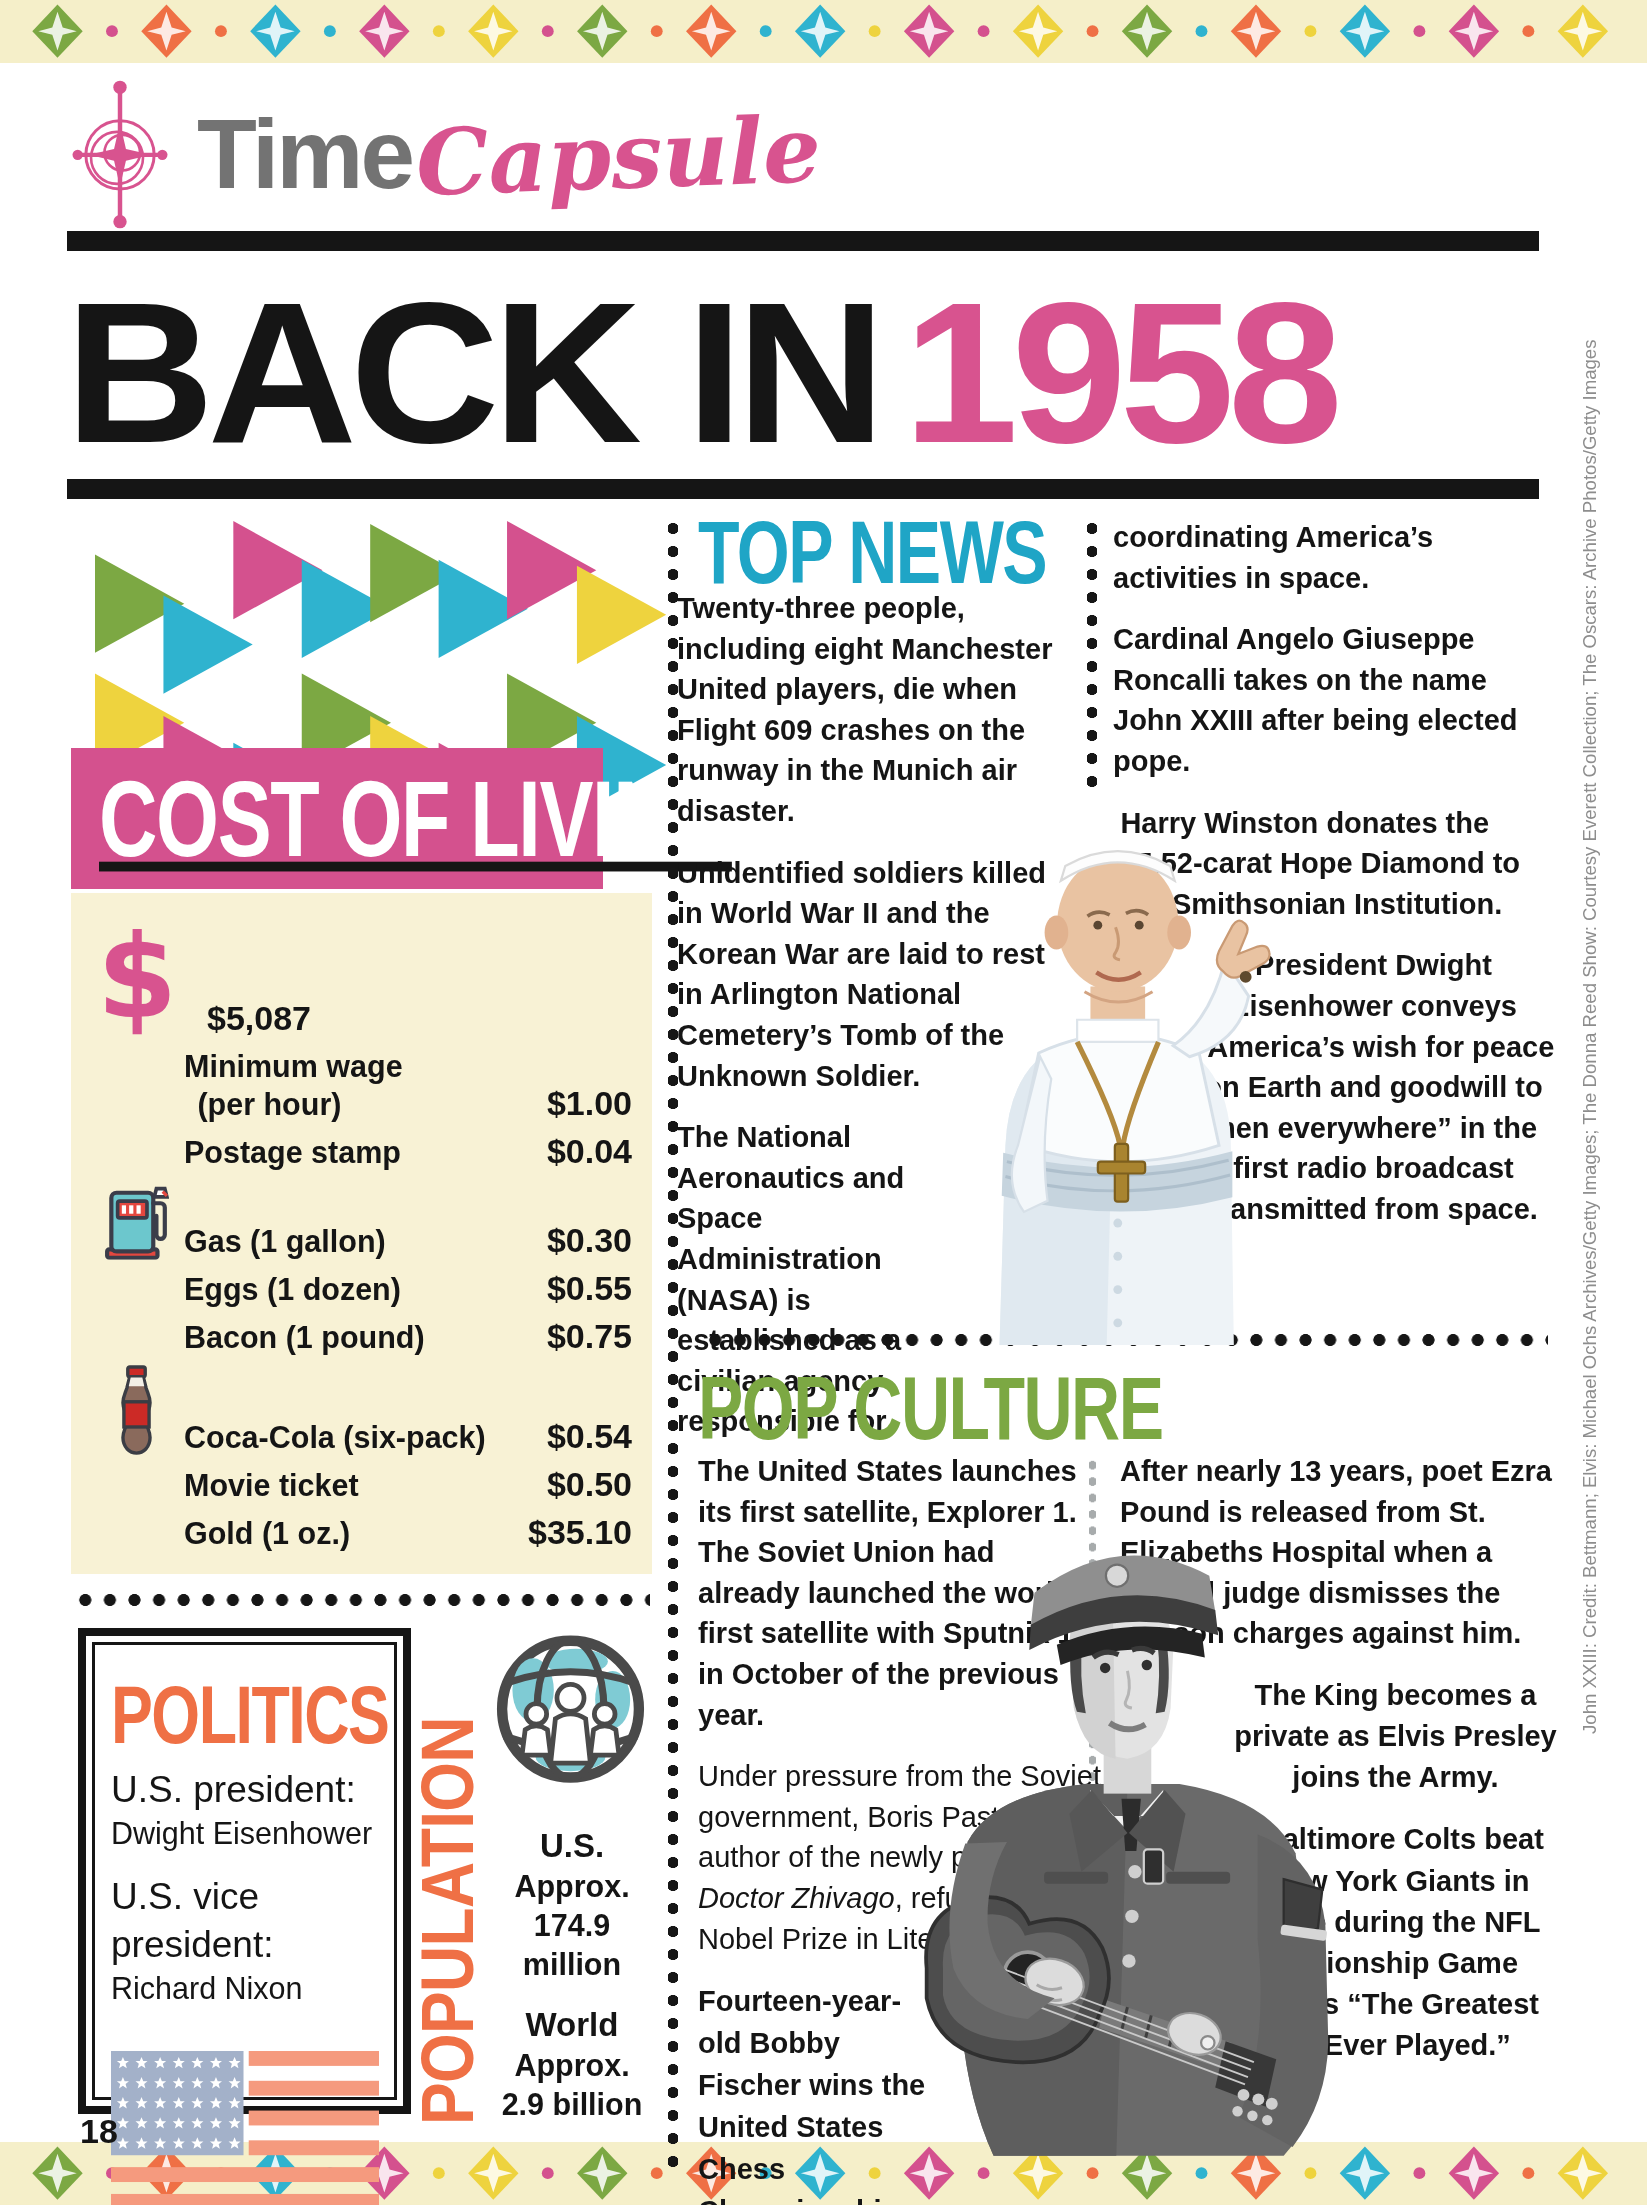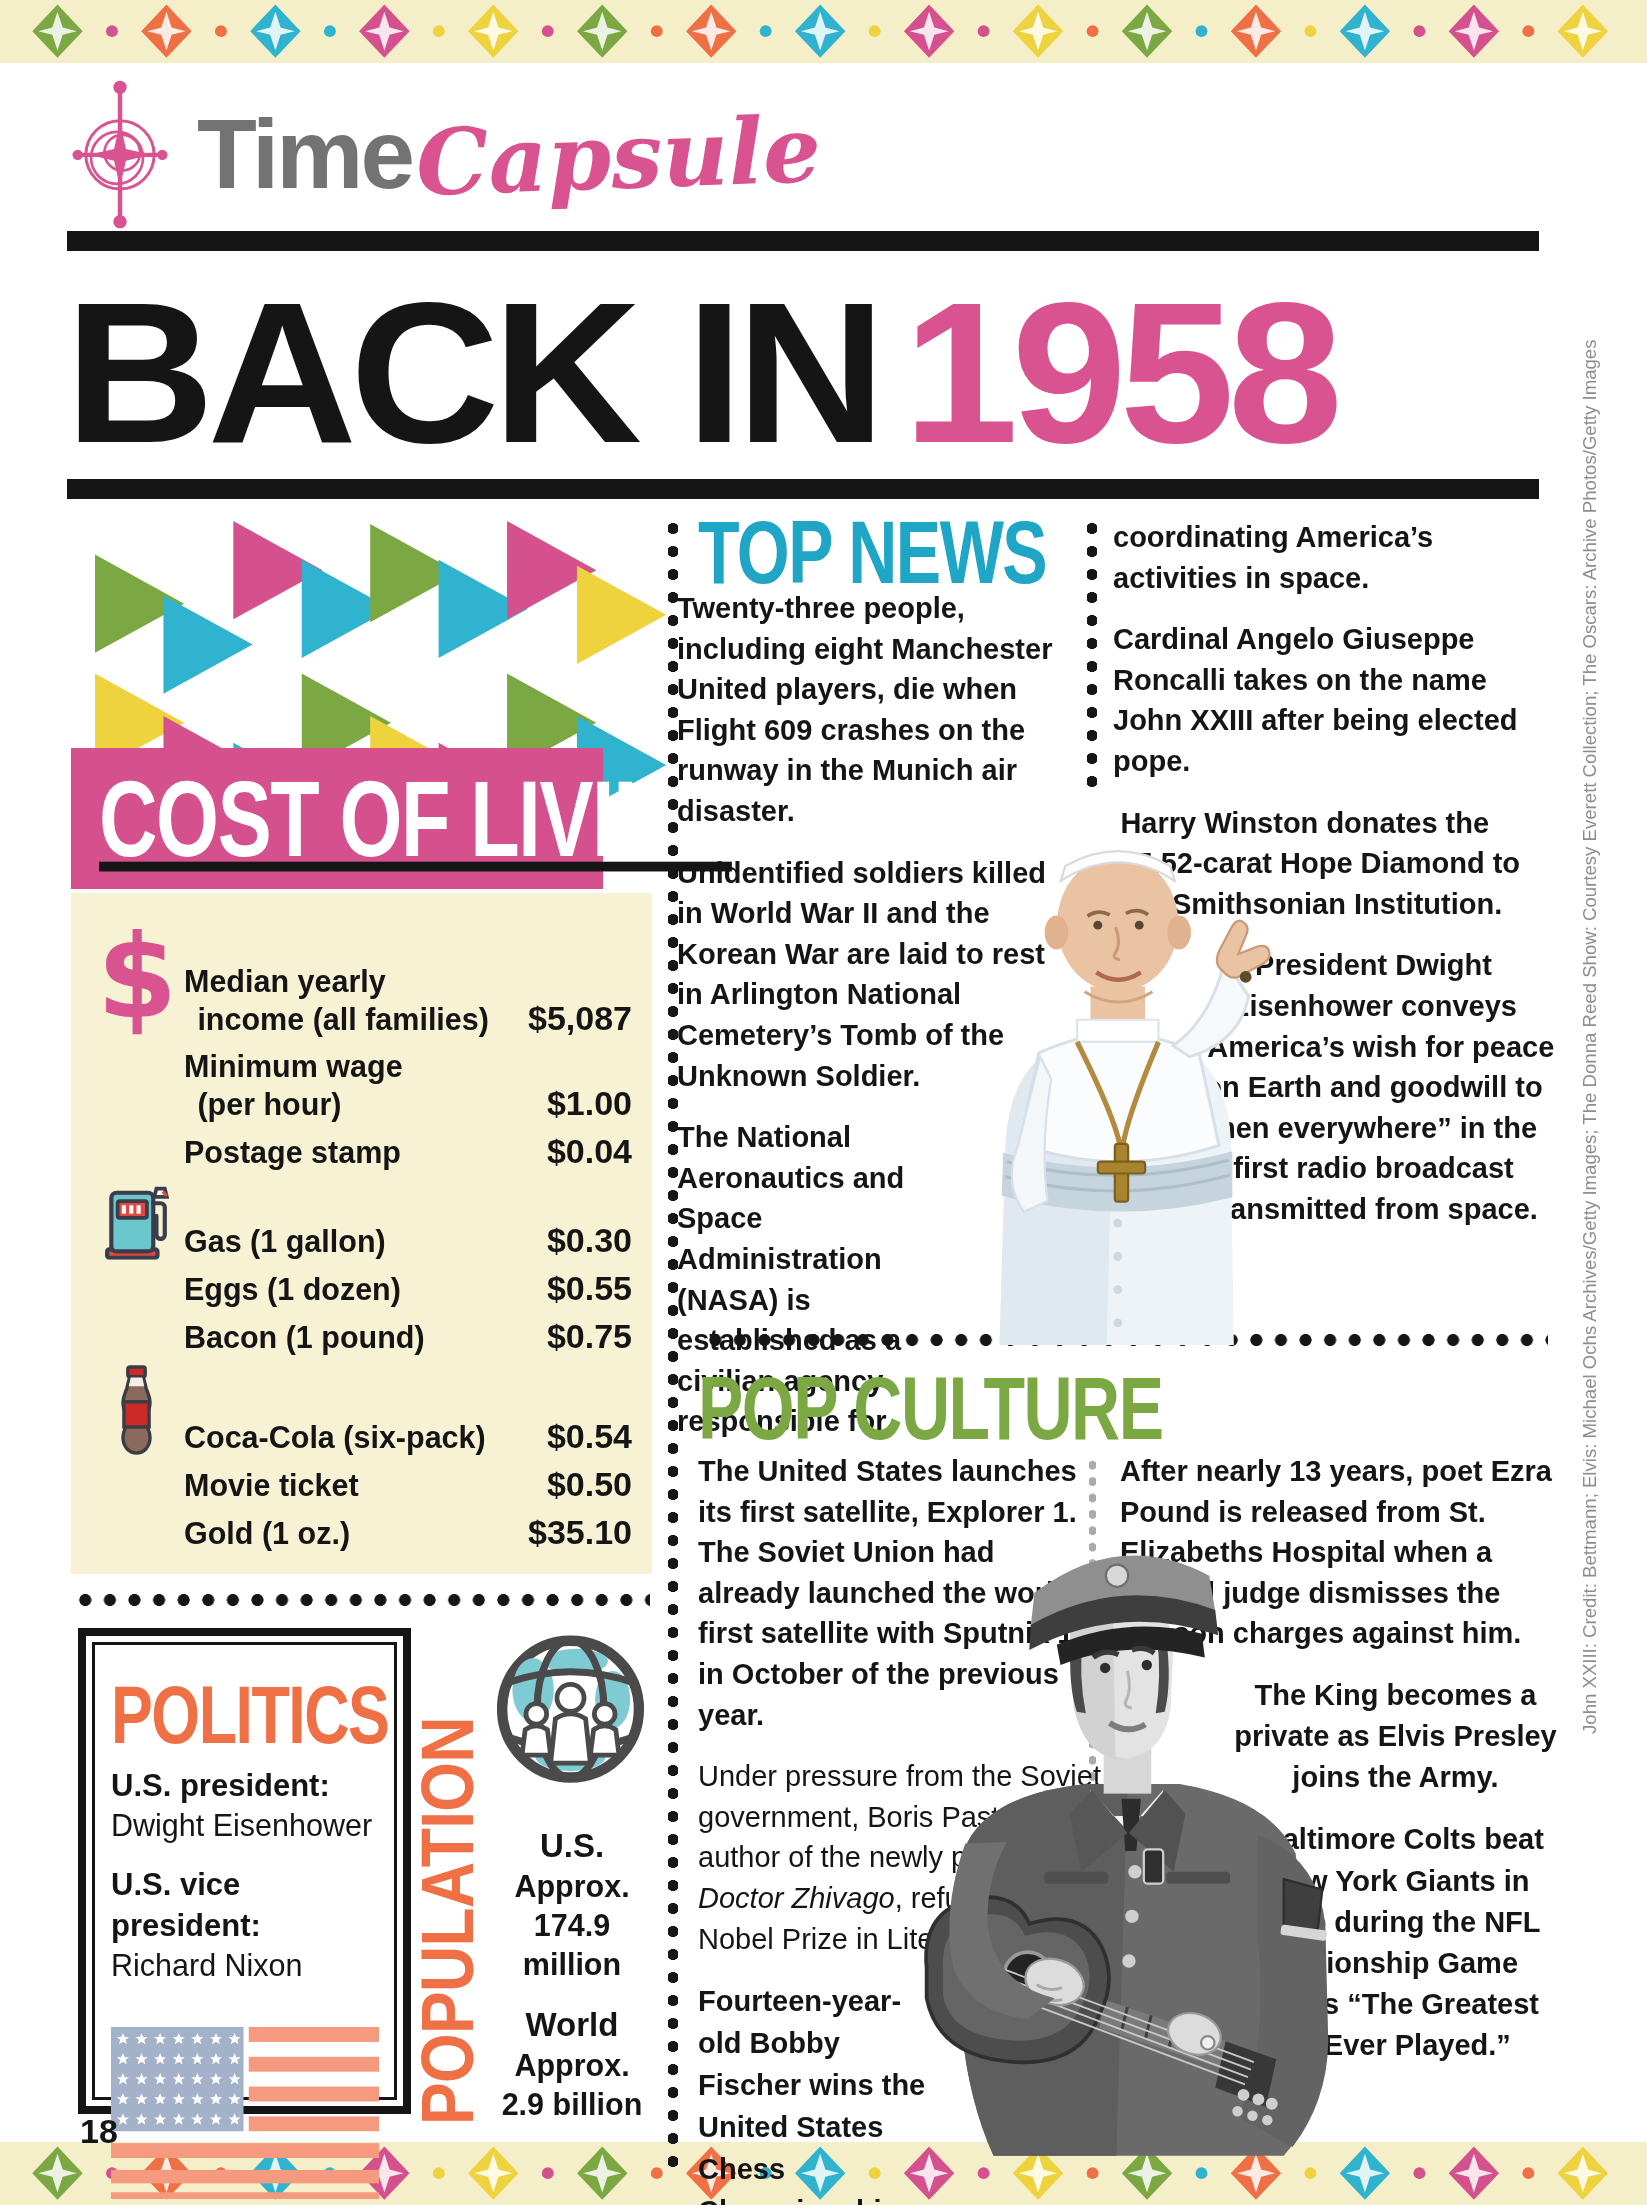--- a/index.html
+++ b/index.html
@@ -89,21 +89,21 @@
 
   .credit{position:absolute;left:1579px;top:789px;height:945px;color:var(--credit);
     font-size:18.6px;writing-mode:vertical-rl;transform:rotate(180deg);white-space:nowrap;}
 
   
   .politics{position:absolute;left:78px;top:1628px;width:333px;height:486px;
     border:8.2px solid var(--ink);box-shadow:inset 0 0 0 6px #fff,inset 0 0 0 9px var(--ink);
     padding:31px 25px 0 25px;background:#fff;}
   .pol-hdr{font-size:64px;font-weight:bold;color:var(--orange);letter-spacing:-1.5px;
     transform:scale(.98,1.28);transform-origin:left top;display:inline-block;margin-bottom:25px;white-space:nowrap;}
-  .pol-label{font-weight:bold;font-size:31px;line-height:1.3;}
+  .pol-label{font-weight:normal;font-size:37px;line-height:1.3;}
   .pol-name{font-size:30.5px;line-height:1.3;margin-bottom:19.4px;}
   .flag{margin-top:19.4px;}
 
   
   .pop-word{position:absolute;left:411px;top:1634px;height:491px;color:var(--orange);
     font-weight:bold;font-size:64px;letter-spacing:-0.7px;writing-mode:vertical-rl;
     transform:rotate(180deg) scale(1.15,1);transform-origin:center;white-space:nowrap;}
   .globe{position:absolute;left:487px;top:1628px;}
   .pop-vals{position:absolute;left:475px;top:1825px;width:194px;text-align:center;
     font-size:30.5px;line-height:1.28;}
@@ -287,24 +287,20 @@
     <span class="t">COST OF LIVING</span>
   </div>
   <div class="col-box"></div>
   <div class="col-rows" id="col-rows">
       <div class="cl-row">
         <div class="cl-ic">
           <svg class="ic ic-dollar" viewBox="0 0 90 160">
             <use href="#icon-dollar"></use>
           </svg>
         </div>
-        <div class="cl-labels">
-          <div class="cl-line">Median yearly</div>
-          <div class="cl-line">income (all families)</div>
-        </div>
         <div class="cl-value">$5,087</div>
       </div>
       <div class="cl-row">
         <div class="cl-ic"></div>
         <div class="cl-labels">
           <div class="cl-line">Minimum wage</div>
           <div class="cl-line">(per hour)</div>
         </div>
         <div class="cl-value">$1.00</div>
       </div>

